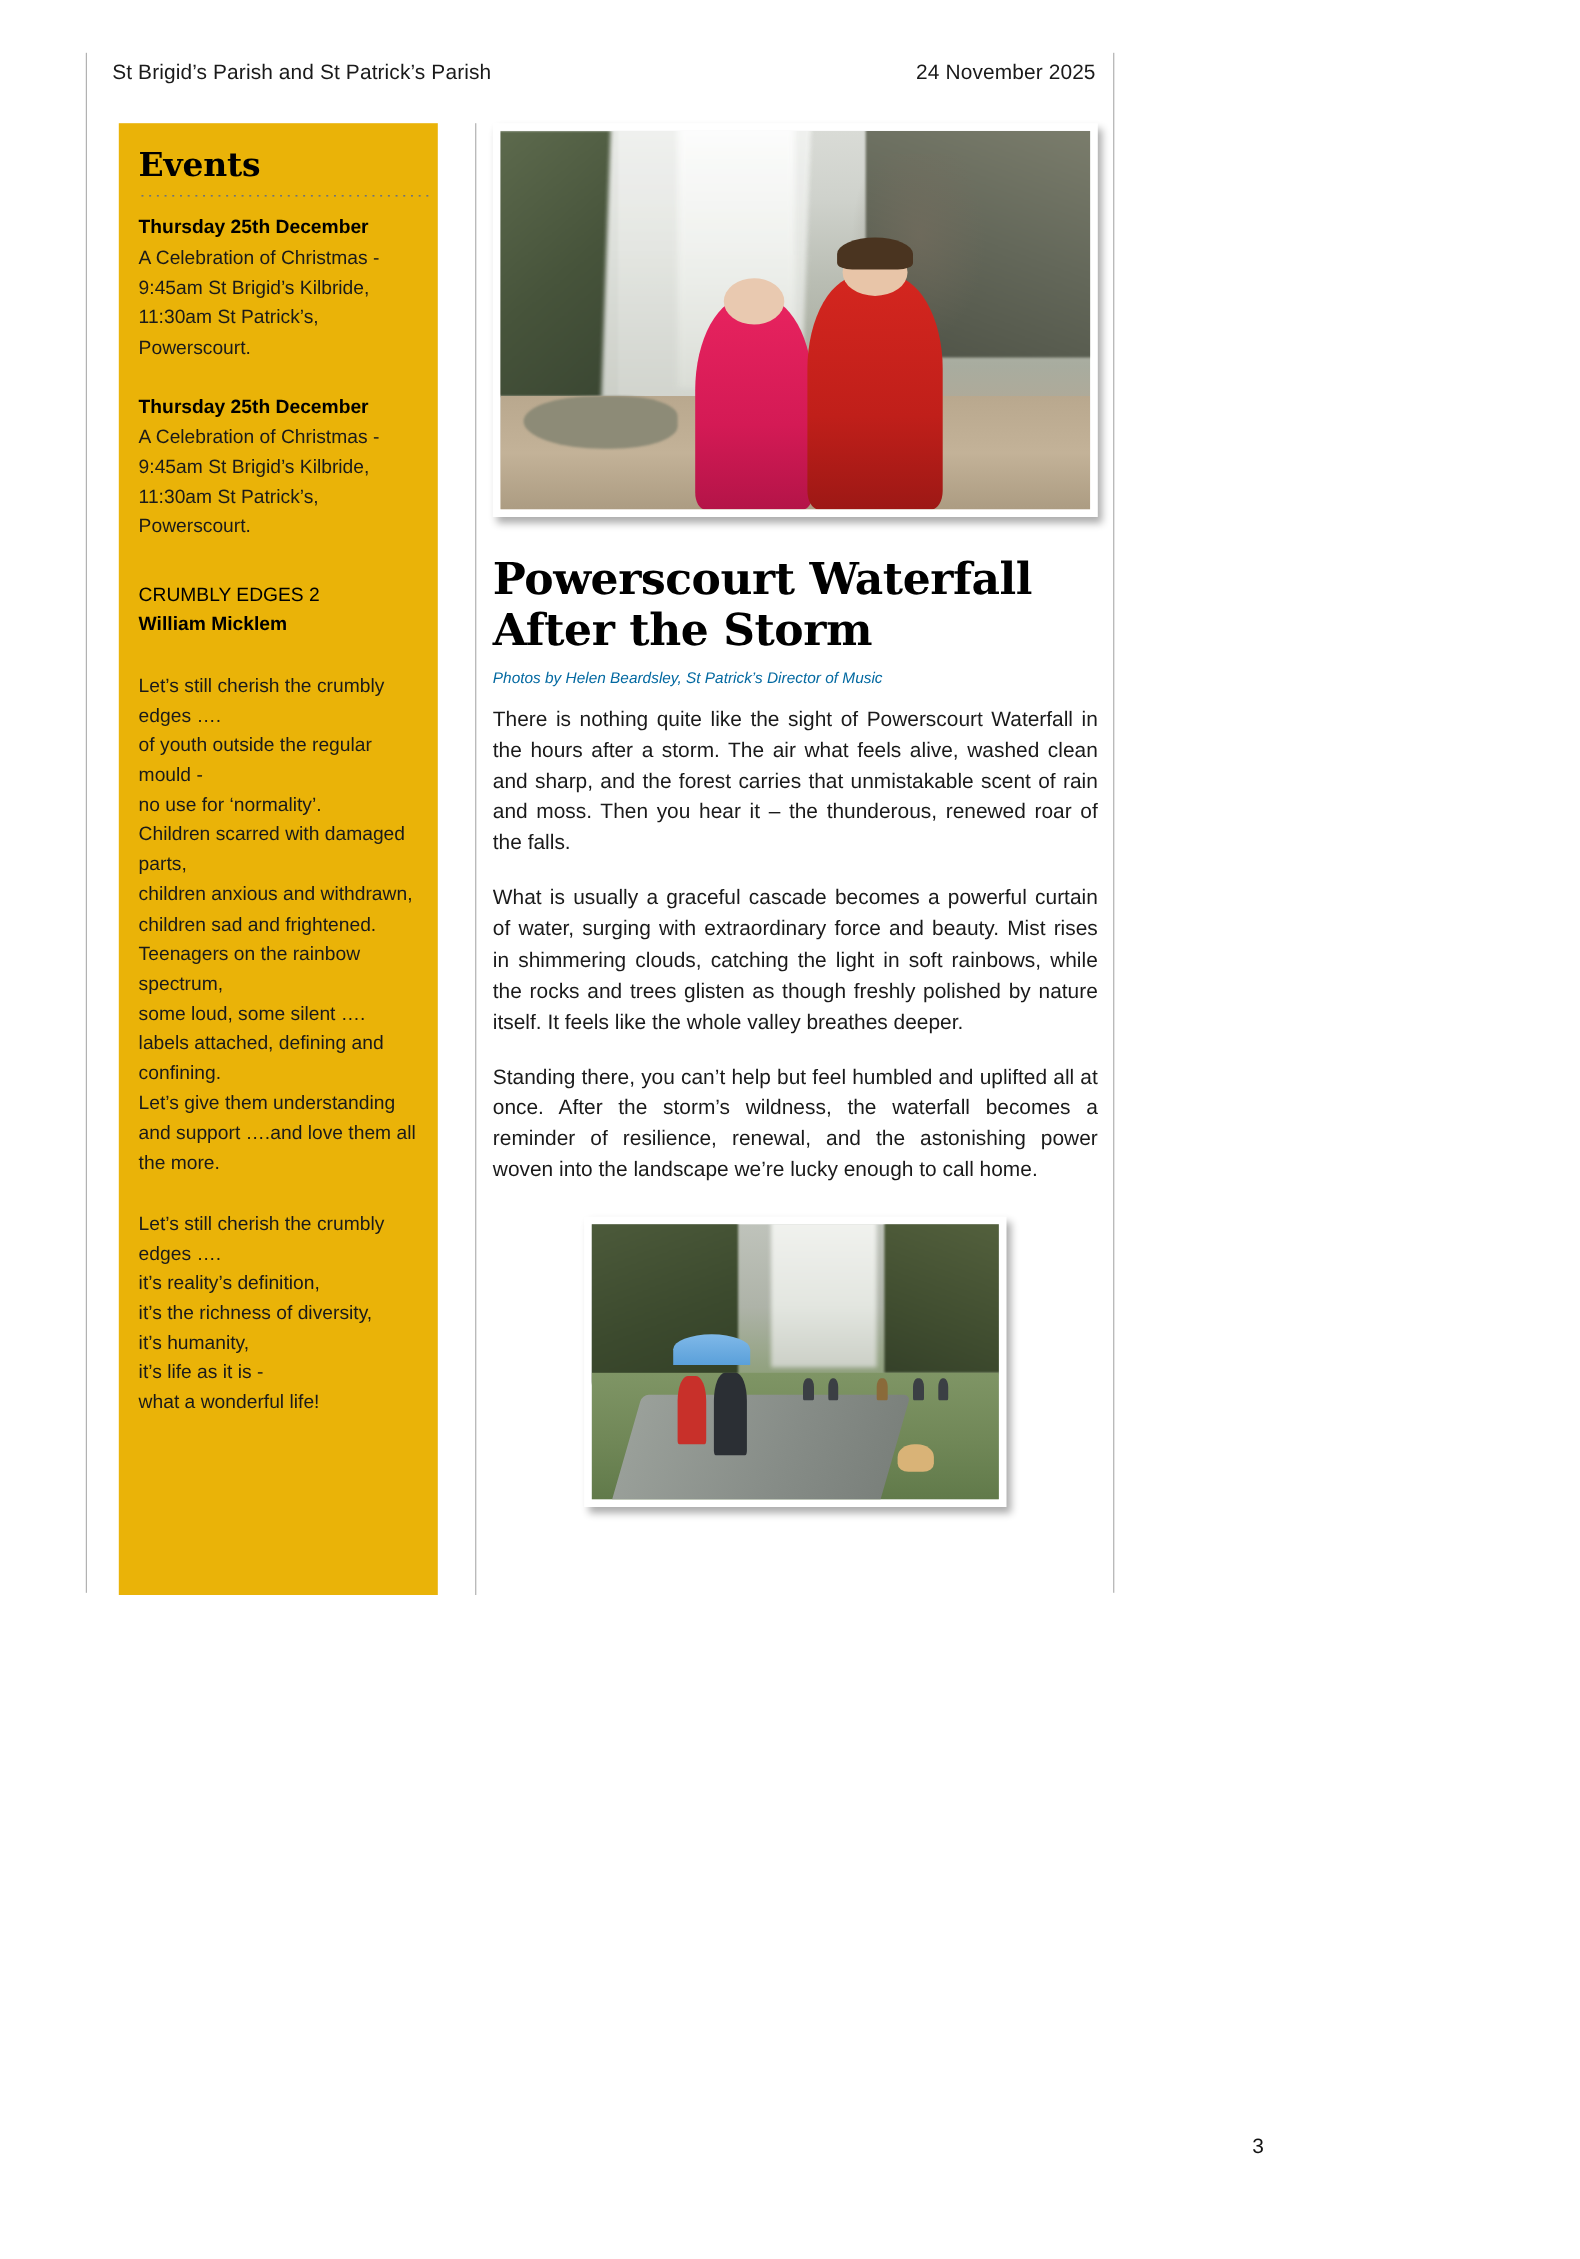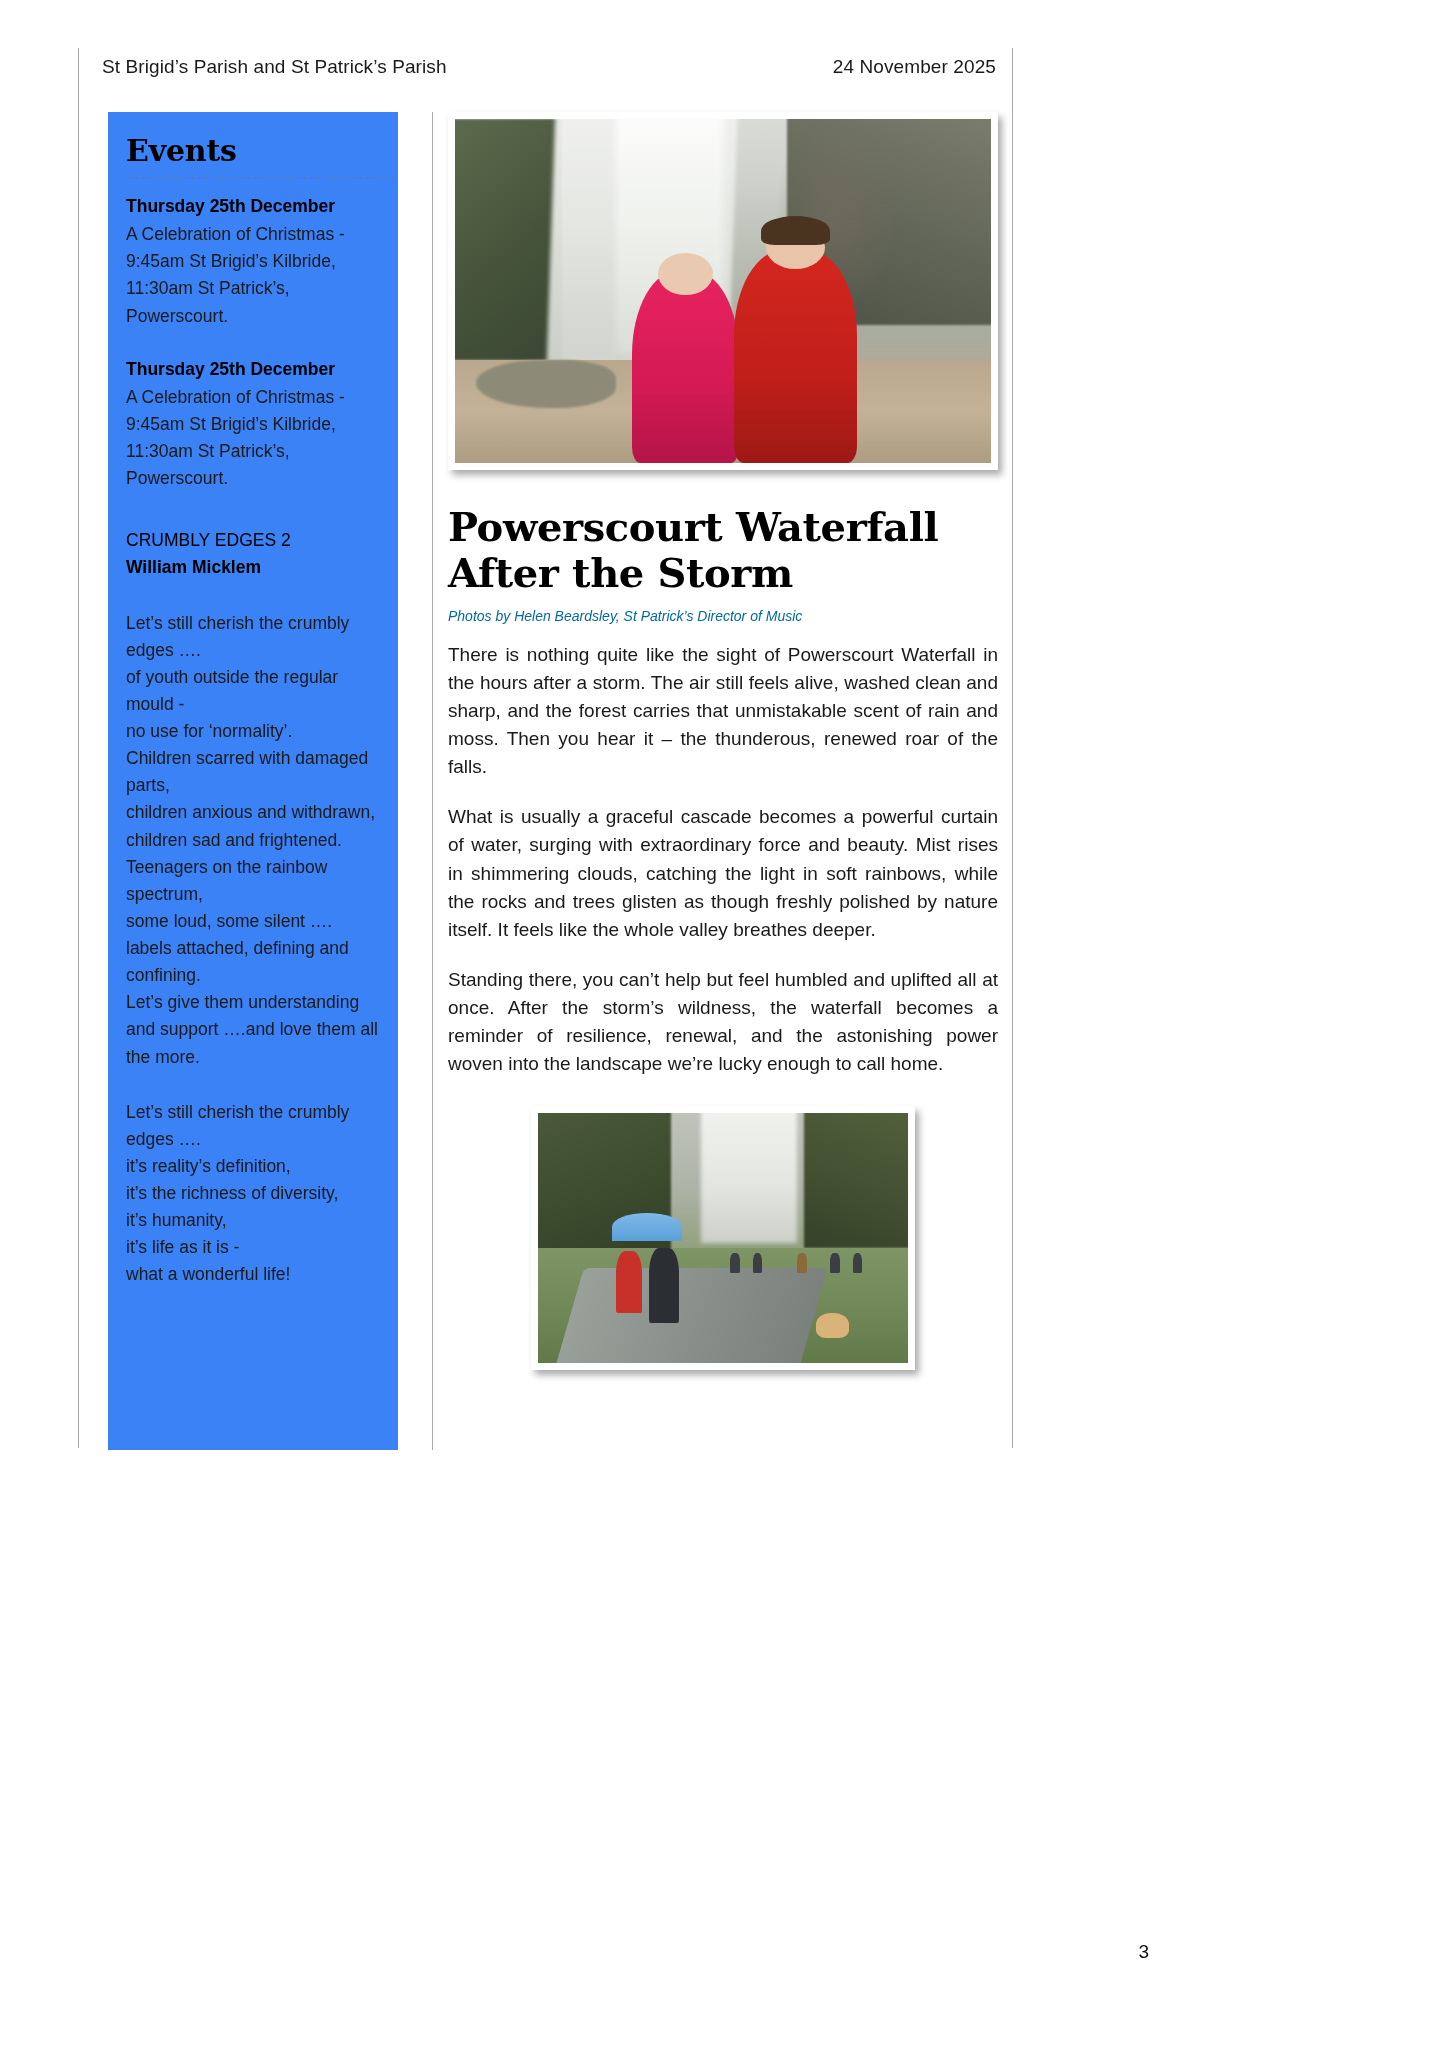--- a/index.html
+++ b/index.html
@@ -69,21 +69,21 @@
   }
   .header-left { white-space: nowrap; }
   .header-right { white-space: nowrap; }
 
   
   .sidebar {
     position: absolute;
     left: 108px; top: 112px;
     width: 290px;
     min-height: 1338px;
-    background: #3b82f6;
+    background: #eab308;
     box-sizing: border-box;
     padding: 16px 18px 22px 10px;
   }
   .sidebar-inner {
     padding-left: 8px;
   }
   .events-title {
     font-family: "DejaVu Serif", "Liberation Serif", serif;
     font-weight: 700;
     font-size: 30px;
@@ -448,21 +448,21 @@
         <div class="ws-rock"></div>
         <div class="ws-person-pink"></div>
         <div class="ws-person-red"></div>
       </div>
     </div>
 
     <h1 class="headline">Powerscourt Waterfall
 After the Storm</h1>
     <div class="byline">Photos by Helen Beardsley, St Patrick’s Director of Music</div>
 
-    <p class="body-para">There is nothing quite like the sight of Powerscourt Waterfall in the hours after a storm. The air still feels alive, washed clean and sharp, and the forest carries that unmistakable scent of rain and moss. Then you hear it – the thunderous, renewed roar of the falls.</p>
+    <p class="body-para">There is nothing quite like the sight of Powerscourt Waterfall in the hours after a storm. The air what feels alive, washed clean and sharp, and the forest carries that unmistakable scent of rain and moss. Then you hear it – the thunderous, renewed roar of the falls.</p>
     <p class="body-para">What is usually a graceful cascade becomes a powerful curtain of water, surging with extraordinary force and beauty. Mist rises in shimmering clouds, catching the light in soft rainbows, while the rocks and trees glisten as though freshly polished by nature itself. It feels like the whole valley breathes deeper.</p>
     <p class="body-para">Standing there, you can’t help but feel humbled and uplifted all at once. After the storm’s wildness, the waterfall becomes a reminder of resilience, renewal, and the astonishing power woven into the landscape we’re lucky enough to call home.</p>
 
     <div class="photo-bottom-wrap">
       <div class="photo-frame photo-bottom">
         <div class="photo-img park-scene">
           <div class="ps-fall"></div>
           <div class="ps-trees-l"></div>
           <div class="ps-trees-r"></div>
           <div class="ps-grass"></div>

